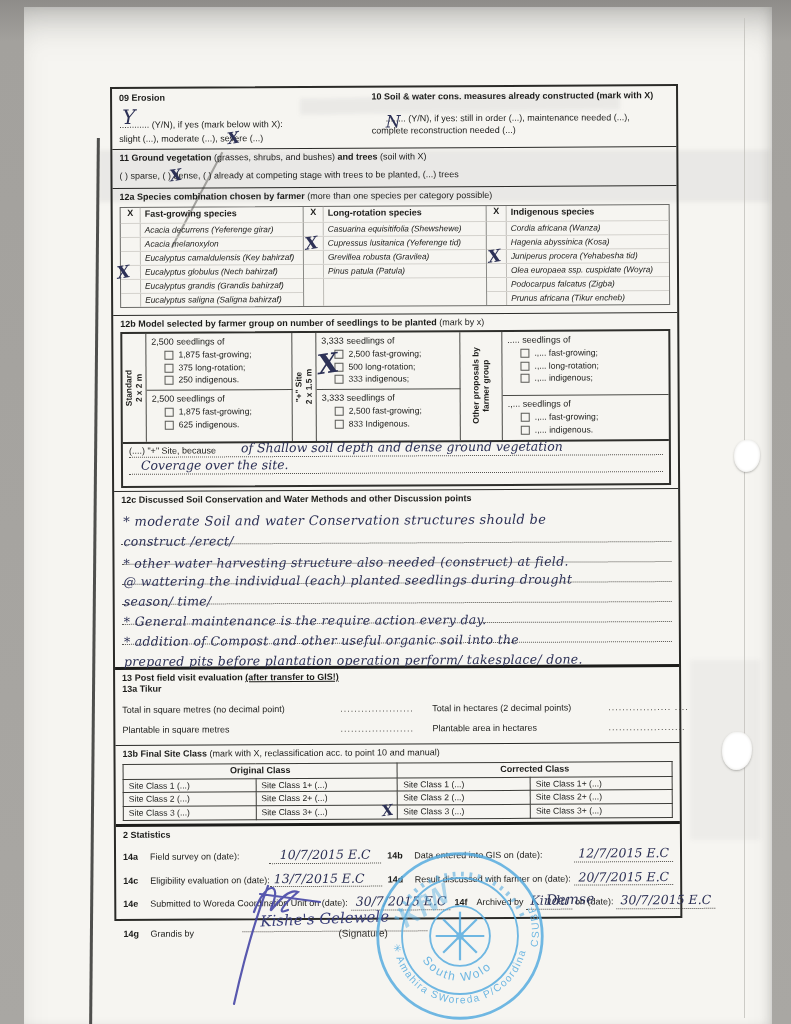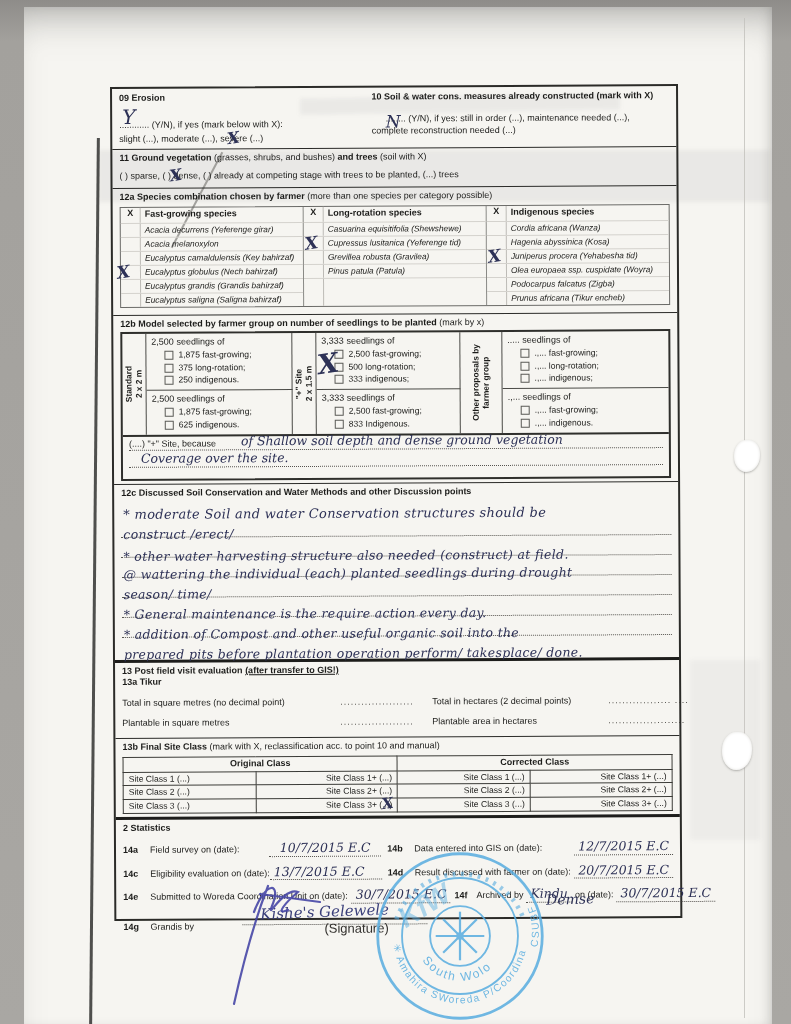--- a/index.html
+++ b/index.html
@@ -76,30 +76,30 @@
   .arow{display:flex;margin-top:9px;font-size:9px;align-items:baseline;}
   .al{width:218px;flex:none;}
   .adots{width:92px;flex:none;letter-spacing:1px;color:#44423e;}
   .ar{width:176px;flex:none;}
   u.gis{text-decoration:underline;}
 
   
   table.cls{border-collapse:collapse;width:100%;margin-top:4px;}
   table.cls td,table.cls th{border:1px solid #3c3c38;font-size:8.6px;padding:1px 5px;font-weight:normal;}
   table.cls th{font-weight:bold;font-size:9px;}
-  td.cen{text-align:right;position:relative;}
+  td.cen{text-align:left;position:relative;}
   .clsmark{position:absolute;right:4px;top:-4px;font-size:15px;}
 
   
   .srow{display:flex;align-items:baseline;margin-top:7px;white-space:nowrap;}
   .num{font-weight:bold;width:27px;flex:none;}
   .hv{font-size:12.5px;border-bottom:1px dotted #55534f;padding:0 4px;}
   .sigzone{position:relative;width:225px;flex:none;height:16px;}
   .sigline{position:absolute;left:0;right:40px;top:11px;border-bottom:1px dotted #55534f;}
-  .siglabel{position:absolute;left:82px;top:8px;font-size:13px;color:#33312e;}
+  .siglabel{position:absolute;left:96px;top:8px;font-size:10px;color:#33312e;}
   .signame{position:absolute;left:18px;top:-10px;font-size:15px;white-space:nowrap;transform:rotate(-2deg);color:#3a3f7a;}
 
   .overlay{position:absolute;pointer-events:none;}
   .demse{position:absolute;left:546px;top:891px;font-size:14px;transform:rotate(-2deg);}
   .bleed{position:absolute;background:rgba(70,70,80,.07);filter:blur(2px);}
 </style>
 </head>
 <body>
 
 <div class="page"></div>
@@ -342,21 +342,21 @@
         <div>3,333 seedlings of</div>
         <div class="cbrow">
             <span class="cb"></span>
             <span>2,500 fast-growing;</span>
           </div>
         <div class="cbrow">
             <span class="cb"></span>
             <span>833 Indigenous.</span>
           </div>
       </div>
-      <div class="mcell norb bot" style="grid-column:6;">
+      <div class="mcell norb bot" style="grid-column:6;margin-top:7px;">
         <div>.,... seedlings of</div>
         <div class="cbrow">
             <span class="cb"></span>
             <span>.,... fast-growing;</span>
           </div>
         <div class="cbrow">
             <span class="cb"></span>
             <span>.,... indigenous.</span>
           </div>
       </div>

